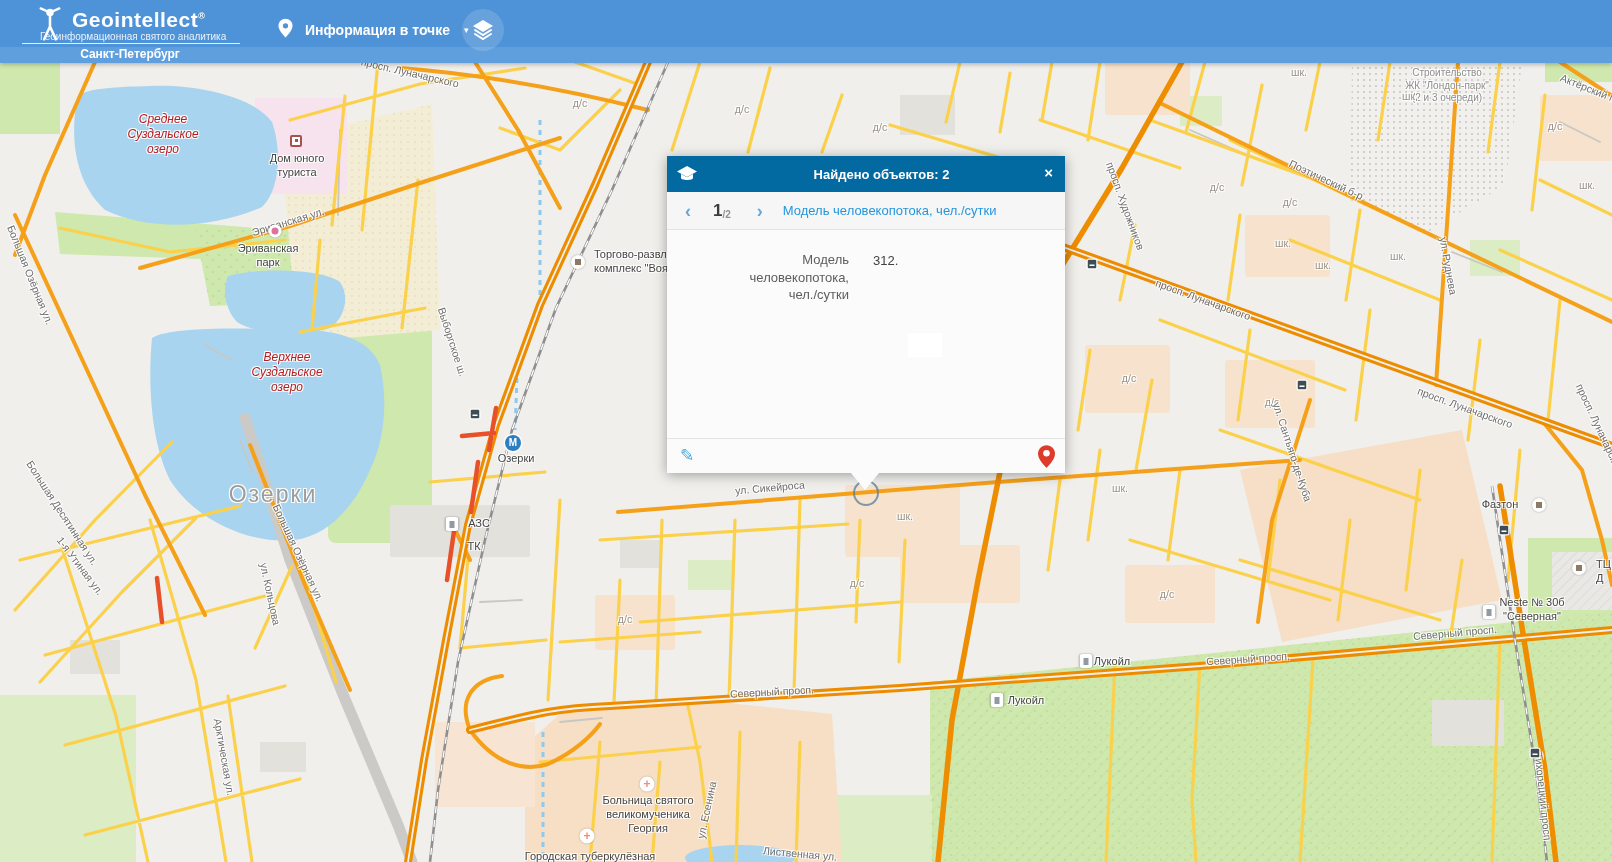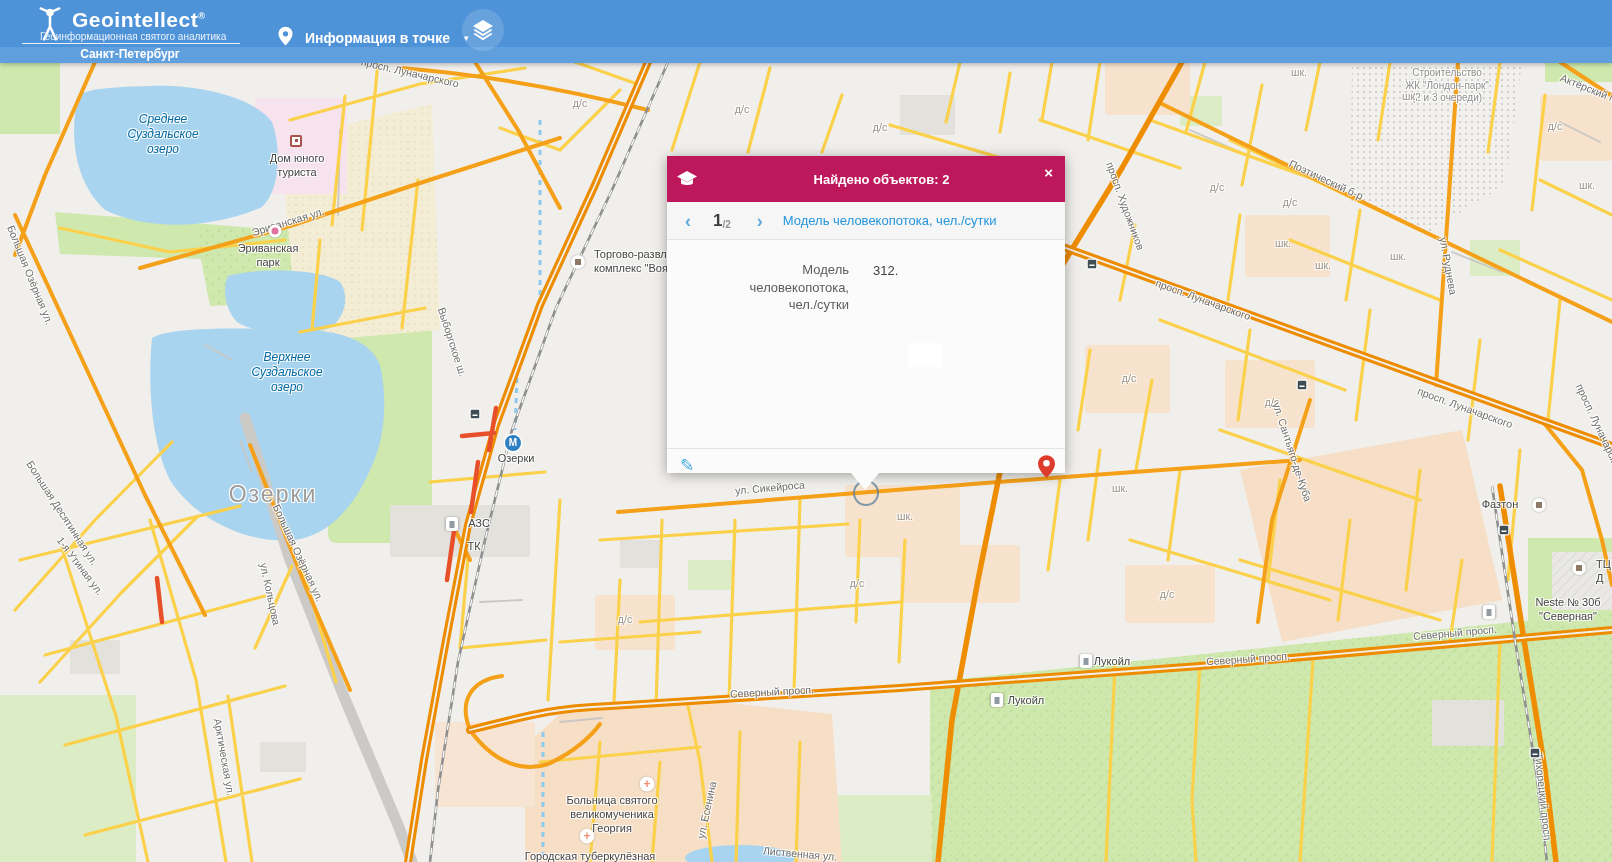--- a/index.html
+++ b/index.html
@@ -7,21 +7,21 @@
          font-family:"Liberation Sans",sans-serif;}
   .stage *{box-sizing:border-box;}
   svg.mapsvg{position:absolute;left:0;top:0;z-index:0;}
 
   
   #map-labels{position:absolute;inset:0;z-index:2;pointer-events:none;}
   .lbl{position:absolute;white-space:pre;text-align:center;line-height:1.25;
        text-shadow:-1px -1px 0 rgba(255,255,255,.9),1px -1px 0 rgba(255,255,255,.9),
                    -1px 1px 0 rgba(255,255,255,.9),1px 1px 0 rgba(255,255,255,.9);}
   .c-d{font-size:23px;color:#9c9c9c;letter-spacing:2px;}
-  .c-w{font-size:12px;color:#0369a1;font-style:italic;}
+  .c-w{font-size:12px;color:#b91c1c;font-style:italic;}
   .c-s{font-size:10.5px;color:#6e6e6e;}
   .c-p{font-size:11px;color:#454545;}
   .c-a{font-size:10.5px;color:#9a9186;}
   .c-g{font-size:10px;color:#8e8e8e;}
   .lbl.al{text-align:left;}
 
   
   #map-icons{position:absolute;inset:0;z-index:3;}
   .micon{position:absolute;transform:translate(-50%,-50%);display:block;}
   .k-metro{width:16px;height:16px;border-radius:50%;background:#2d7fc1;color:#fff;font-weight:bold;
@@ -41,21 +41,21 @@
   .k-bus{width:9px;height:9px;background:#3f4d55;border-radius:1.5px;box-shadow:0 0 0 1px #fff;
          background-image:linear-gradient(#fff,#fff);background-size:5px 1.5px;
          background-position:2px 5px;background-repeat:no-repeat;}
 
   .sel-circle{position:absolute;left:853px;top:480px;width:26px;height:26px;border-radius:50%;
               border:2px solid rgba(88,124,158,.75);z-index:2;}
 
   
   .popup{position:absolute;left:667px;top:156px;width:398px;height:317px;background:#fbfbfb;
          box-shadow:0 2px 12px rgba(0,0,0,.35);z-index:5;}
-  .p-head{height:46px;background:#be185d;display:flex;align-items:center;position:relative;color:#fff;}
+  .p-head{height:36px;background:#0369a1;display:flex;align-items:center;position:relative;color:#fff;}
   .p-ico{margin-left:9px;width:22px;height:16px;}
   .p-title{flex:1;text-align:center;font-size:13px;font-weight:bold;}
   .p-close{position:absolute;right:12px;top:8px;font-size:15px;font-weight:bold;color:#fff;cursor:pointer;}
   .p-nav{height:38px;background:#f6f6f6;border-bottom:1px solid #e3e3e3;display:flex;align-items:center;}
   .chev{color:#5fa8dd;font-size:18px;font-weight:bold;cursor:pointer;line-height:1;}
   .chev.prev{margin-left:18px;}
   .chev.next{margin-left:26px;}
   .pnum{margin-left:22px;font-size:17px;font-weight:bold;color:#3c3c3c;}
   .pof{font-size:10px;color:#919191;vertical-align:-2px;}
   .plink{margin-left:20px;color:#2596db;font-size:13px;text-decoration:none;cursor:pointer;}
@@ -75,21 +75,21 @@
   
   .hdr{position:absolute;top:0;left:0;right:0;height:63px;z-index:10;
        background:linear-gradient(#4e92d8,#4e92d8 47px,#5f9fdd 47px,#5f9fdd);
        box-shadow:0 1px 5px rgba(0,0,0,.3);color:#fff;}
   .logo-ic{position:absolute;left:36px;top:4px;}
   .brand{position:absolute;left:72px;top:8px;font-size:21px;font-weight:bold;letter-spacing:.5px;}
   .brand sup{font-size:9px;}
   .tagline{position:absolute;left:40px;top:31px;font-size:10px;color:#eaf2fb;}
   .hdr-line{position:absolute;left:22px;top:43px;width:218px;height:1px;background:rgba(255,255,255,.85);}
   .city{position:absolute;left:0;top:47px;width:260px;text-align:center;font-size:12px;font-weight:bold;}
-  .tool{position:absolute;left:276px;top:18px;height:40px;display:flex;align-items:center;cursor:pointer;}
+  .tool{position:absolute;left:276px;top:10px;height:40px;display:flex;align-items:center;cursor:pointer;}
   .tool-label{margin-left:10px;font-size:14px;font-weight:bold;}
   .tool-caret{margin-left:14px;font-size:9px;}
   .layers-btn{position:absolute;left:462px;top:9px;width:42px;height:42px;border-radius:50%;
               background:rgba(255,255,255,.15);display:flex;align-items:center;justify-content:center;cursor:pointer;}
 </style>
 </head>
 <body>
 
 <div class="stage">
 
@@ -218,32 +218,32 @@
 Суздальское
 озеро</div>
       <div class="lbl c-w" style="left: 287px; top: 372px; transform: translate(-50%, -50%) rotate(0deg);">Верхнее
 Суздальское
 озеро</div>
       <div class="lbl c-p" style="left: 297px; top: 166px; transform: translate(-50%, -50%) rotate(0deg);">Дом юного
 туриста</div>
       <div class="lbl c-p" style="left: 268px; top: 256px; transform: translate(-50%, -50%) rotate(0deg);">Эриванская
 парк</div>
       <div class="lbl c-p" style="left: 516px; top: 459px; transform: translate(-50%, -50%) rotate(0deg);">Озерки</div>
-      <div class="lbl c-p" style="left: 612px; top: 815px; transform: translate(-50%, -50%) rotate(0deg); text-align: center;">Больница святого
+      <div class="lbl c-p" style="left: 648px; top: 815px; transform: translate(-50%, -50%) rotate(0deg); text-align: center;">Больница святого
 великомученика
 Георгия</div>
       <div class="lbl c-p" style="left: 590px; top: 857px; transform: translate(-50%, -50%) rotate(0deg);">Городская туберкулёзная</div>
       <div class="lbl c-p al" style="left: 594px; top: 262px; transform: translate(0px, -50%) rotate(0deg);">Торгово-развлекательный
 комплекс "Вояж"</div>
       <div class="lbl c-g" style="left: 1447px; top: 86px; transform: translate(-50%, -50%) rotate(0deg);">Строительство
 ЖК "Лондон-парк"
 (2 и 3 очереди)</div>
       <div class="lbl c-p" style="left: 1112px; top: 662px; transform: translate(-50%, -50%) rotate(0deg);">Лукойл</div>
       <div class="lbl c-p" style="left: 1026px; top: 701px; transform: translate(-50%, -50%) rotate(0deg);">Лукойл</div>
-      <div class="lbl c-p" style="left: 1532px; top: 610px; transform: translate(-50%, -50%) rotate(0deg); margin-left: 36px;">Neste № 30б
+      <div class="lbl c-p" style="left: 1532px; top: 610px; transform: translate(-50%, -50%) rotate(0deg);">Neste № 30б
 "Северная"</div>
       <div class="lbl c-p" style="left: 1500px; top: 505px; transform: translate(-50%, -50%) rotate(0deg);">Фазтон</div>
       <div class="lbl c-p" style="left: 479px; top: 524px; transform: translate(-50%, -50%) rotate(0deg);">АЗС</div>
       <div class="lbl c-p" style="left: 474px; top: 547px; transform: translate(-50%, -50%) rotate(0deg);">ТК</div>
       <div class="lbl c-p al" style="left: 1596px; top: 572px; transform: translate(0px, -50%) rotate(0deg);">ТЦ
 Д</div>
       <div class="lbl c-a" style="left: 580px; top: 104px; transform: translate(-50%, -50%) rotate(0deg);">д/с</div>
       <div class="lbl c-a" style="left: 742px; top: 110px; transform: translate(-50%, -50%) rotate(0deg);">д/с</div>
       <div class="lbl c-a" style="left: 880px; top: 128px; transform: translate(-50%, -50%) rotate(0deg);">д/с</div>
       <div class="lbl c-a" style="left: 1217px; top: 188px; transform: translate(-50%, -50%) rotate(0deg);">д/с</div>

